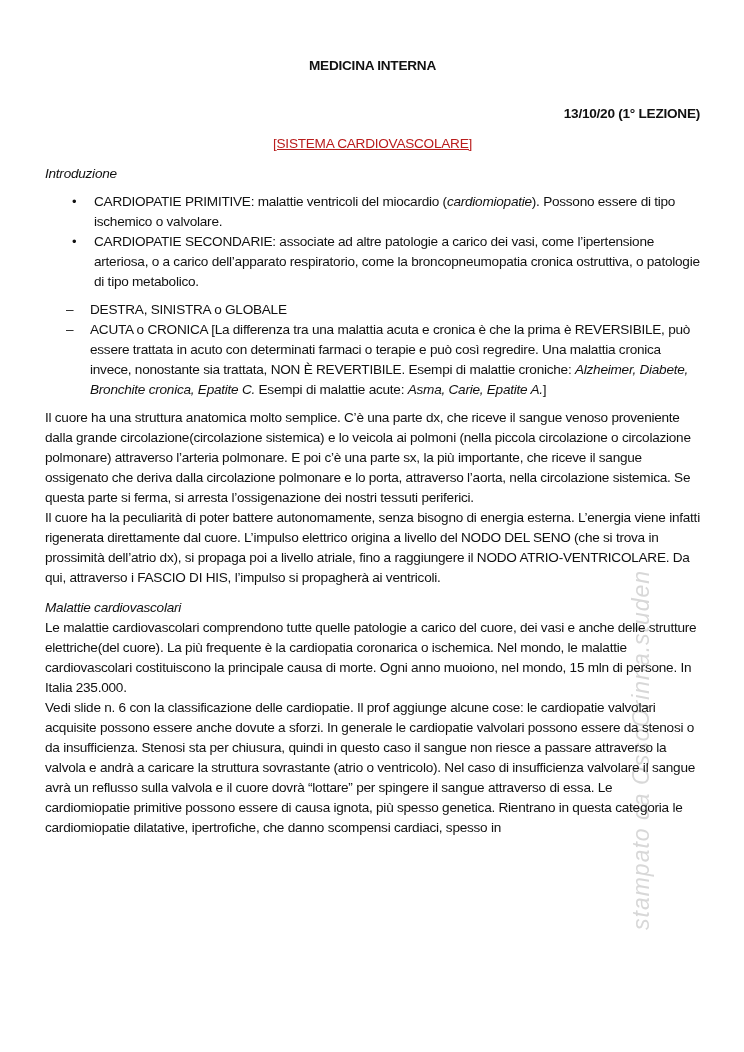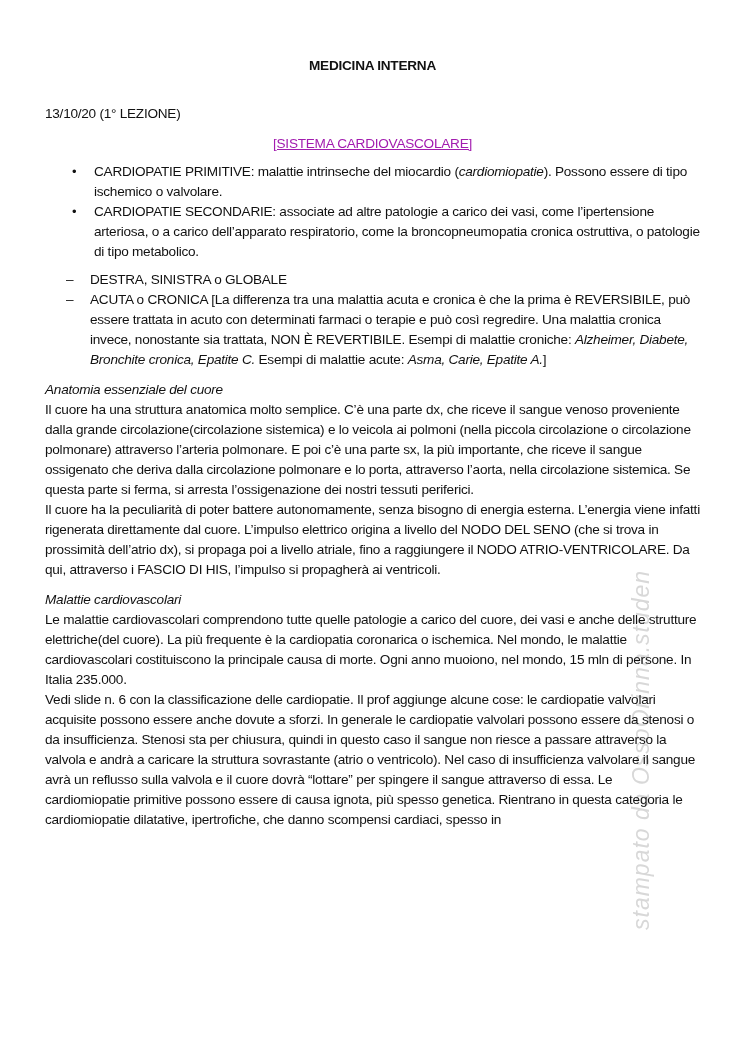--- a/index.html
+++ b/index.html
@@ -12,21 +12,21 @@
       position: absolute; left: 0; top: 0; width: 744px; height: 1052px;
     }
     .content {
       position: absolute; left: 45px; top: 44px; width: 655px;
       font-size: 13.6px; line-height: 20px; letter-spacing: -0.25px;
     }
     .title {
       text-align: center; font-weight: bold; margin: 12px; height: 20px;
     }
     .date {
-      font-weight: normal; margin-top: 28px; height: 20px;
+      text-align: right; font-weight: bold; margin-top: 28px; height: 20px;
     }
     .section-title {
       text-align: center; margin-top: 10px; height: 20px; color: #e8202a;
     }
     .section-title span { text-decoration: underline; }
     .h {
       font-style: italic; margin-top: 10px;
     }
     p { margin: 0; }
     ul.bullets {
@@ -53,44 +53,44 @@
   </style>
 </head>
 <body>
 
 <div class="page">
   <div class="watermark">stampato da OssoOrinna.studen</div>
 
   <div class="content">
     <p class="title">MEDICINA INTERNA</p>
     <p class="date">13/10/20 (1° LEZIONE)</p>
-    <p class="section-title" style="color: #a21caf;"><span>[SISTEMA CARDIOVASCOLARE]</span></p>
+    <p class="section-title" style="color: #b91c1c;"><span>[SISTEMA CARDIOVASCOLARE]</span></p>
 
+    <p class="h">Introduzione</p>
     <ul class="bullets">
       <li>
         <span class="marker">•</span>
-        <span>CARDIOPATIE PRIMITIVE: malattie intrinseche del miocardio (</span><i>cardiomiopatie</i><span>). Possono essere di tipo ischemico o valvolare.</span>
+        <span>CARDIOPATIE PRIMITIVE: malattie ventricoli del miocardio (</span><i>cardiomiopatie</i><span>). Possono essere di tipo ischemico o valvolare.</span>
       </li>
       <li>
         <span class="marker">•</span>
         <span>CARDIOPATIE SECONDARIE: associate ad altre patologie a carico dei vasi, come l’ipertensione arteriosa, o a carico dell’apparato respiratorio, come la broncopneumopatia cronica ostruttiva, o patologie di tipo metabolico.</span>
       </li>
     </ul>
     <ul class="dashes">
       <li>
         <span class="marker">–</span>
         <span>DESTRA, SINISTRA o GLOBALE</span>
       </li>
       <li>
         <span class="marker">–</span>
         <span>ACUTA o CRONICA [La differenza tra una malattia acuta e cronica è che la prima è REVERSIBILE, può essere trattata in acuto con determinati farmaci o terapie e può così regredire. Una malattia cronica invece, nonostante sia trattata, NON È REVERTIBILE. Esempi di malattie croniche: </span><i>Alzheimer, Diabete, Bronchite cronica, Epatite C.</i><span>  Esempi di malattie acute: </span><i>Asma, Carie, Epatite A.</i><span>]</span>
       </li>
     </ul>
 
-    <p class="h">Anatomia essenziale del cuore</p>
     <p>Il cuore ha una struttura anatomica molto semplice. C’è una parte dx, che riceve il sangue venoso proveniente dalla grande circolazione(circolazione sistemica)  e lo veicola ai polmoni (nella piccola circolazione o circolazione polmonare) attraverso l’arteria polmonare. E poi c’è una parte sx, la più importante, che riceve il sangue ossigenato che deriva dalla circolazione polmonare e lo porta, attraverso l’aorta, nella circolazione sistemica. Se questa parte si ferma, si arresta l’ossigenazione dei nostri tessuti periferici.</p>
     <p>Il cuore ha la peculiarità di poter battere autonomamente, senza bisogno di energia esterna. L’energia viene infatti rigenerata direttamente dal cuore. L’impulso elettrico origina a livello del NODO DEL SENO (che si trova in prossimità dell’atrio dx), si propaga poi a livello atriale, fino a raggiungere il NODO ATRIO-VENTRICOLARE. Da qui, attraverso i FASCIO DI HIS, l’impulso si propagherà ai ventricoli.</p>
 
     <p class="h">Malattie cardiovascolari</p>
     <p>Le malattie cardiovascolari comprendono tutte quelle patologie a carico del cuore, dei vasi e anche delle strutture elettriche(del cuore). La più frequente è la cardiopatia coronarica o ischemica. Nel mondo, le malattie cardiovascolari costituiscono la principale causa di morte. Ogni anno muoiono, nel mondo, 15 mln di persone. In Italia 235.000.</p>
     <p>Vedi slide n. 6 con la classificazione delle cardiopatie. Il prof aggiunge alcune cose: le cardiopatie valvolari acquisite possono essere anche dovute a sforzi. In generale le cardiopatie valvolari possono essere da stenosi o da insufficienza. Stenosi sta per chiusura, quindi in questo caso il sangue non riesce a passare attraverso la valvola e andrà a caricare la struttura sovrastante (atrio o ventricolo). Nel caso di insufficienza valvolare il sangue avrà un reflusso sulla valvola e il cuore dovrà “lottare” per spingere il sangue attraverso di essa. Le cardiomiopatie primitive possono essere di causa ignota, più spesso genetica. Rientrano in questa categoria le cardiomiopatie dilatative, ipertrofiche, che danno scompensi cardiaci, spesso in</p>
   </div>
 </div>
 
 </body></html>

